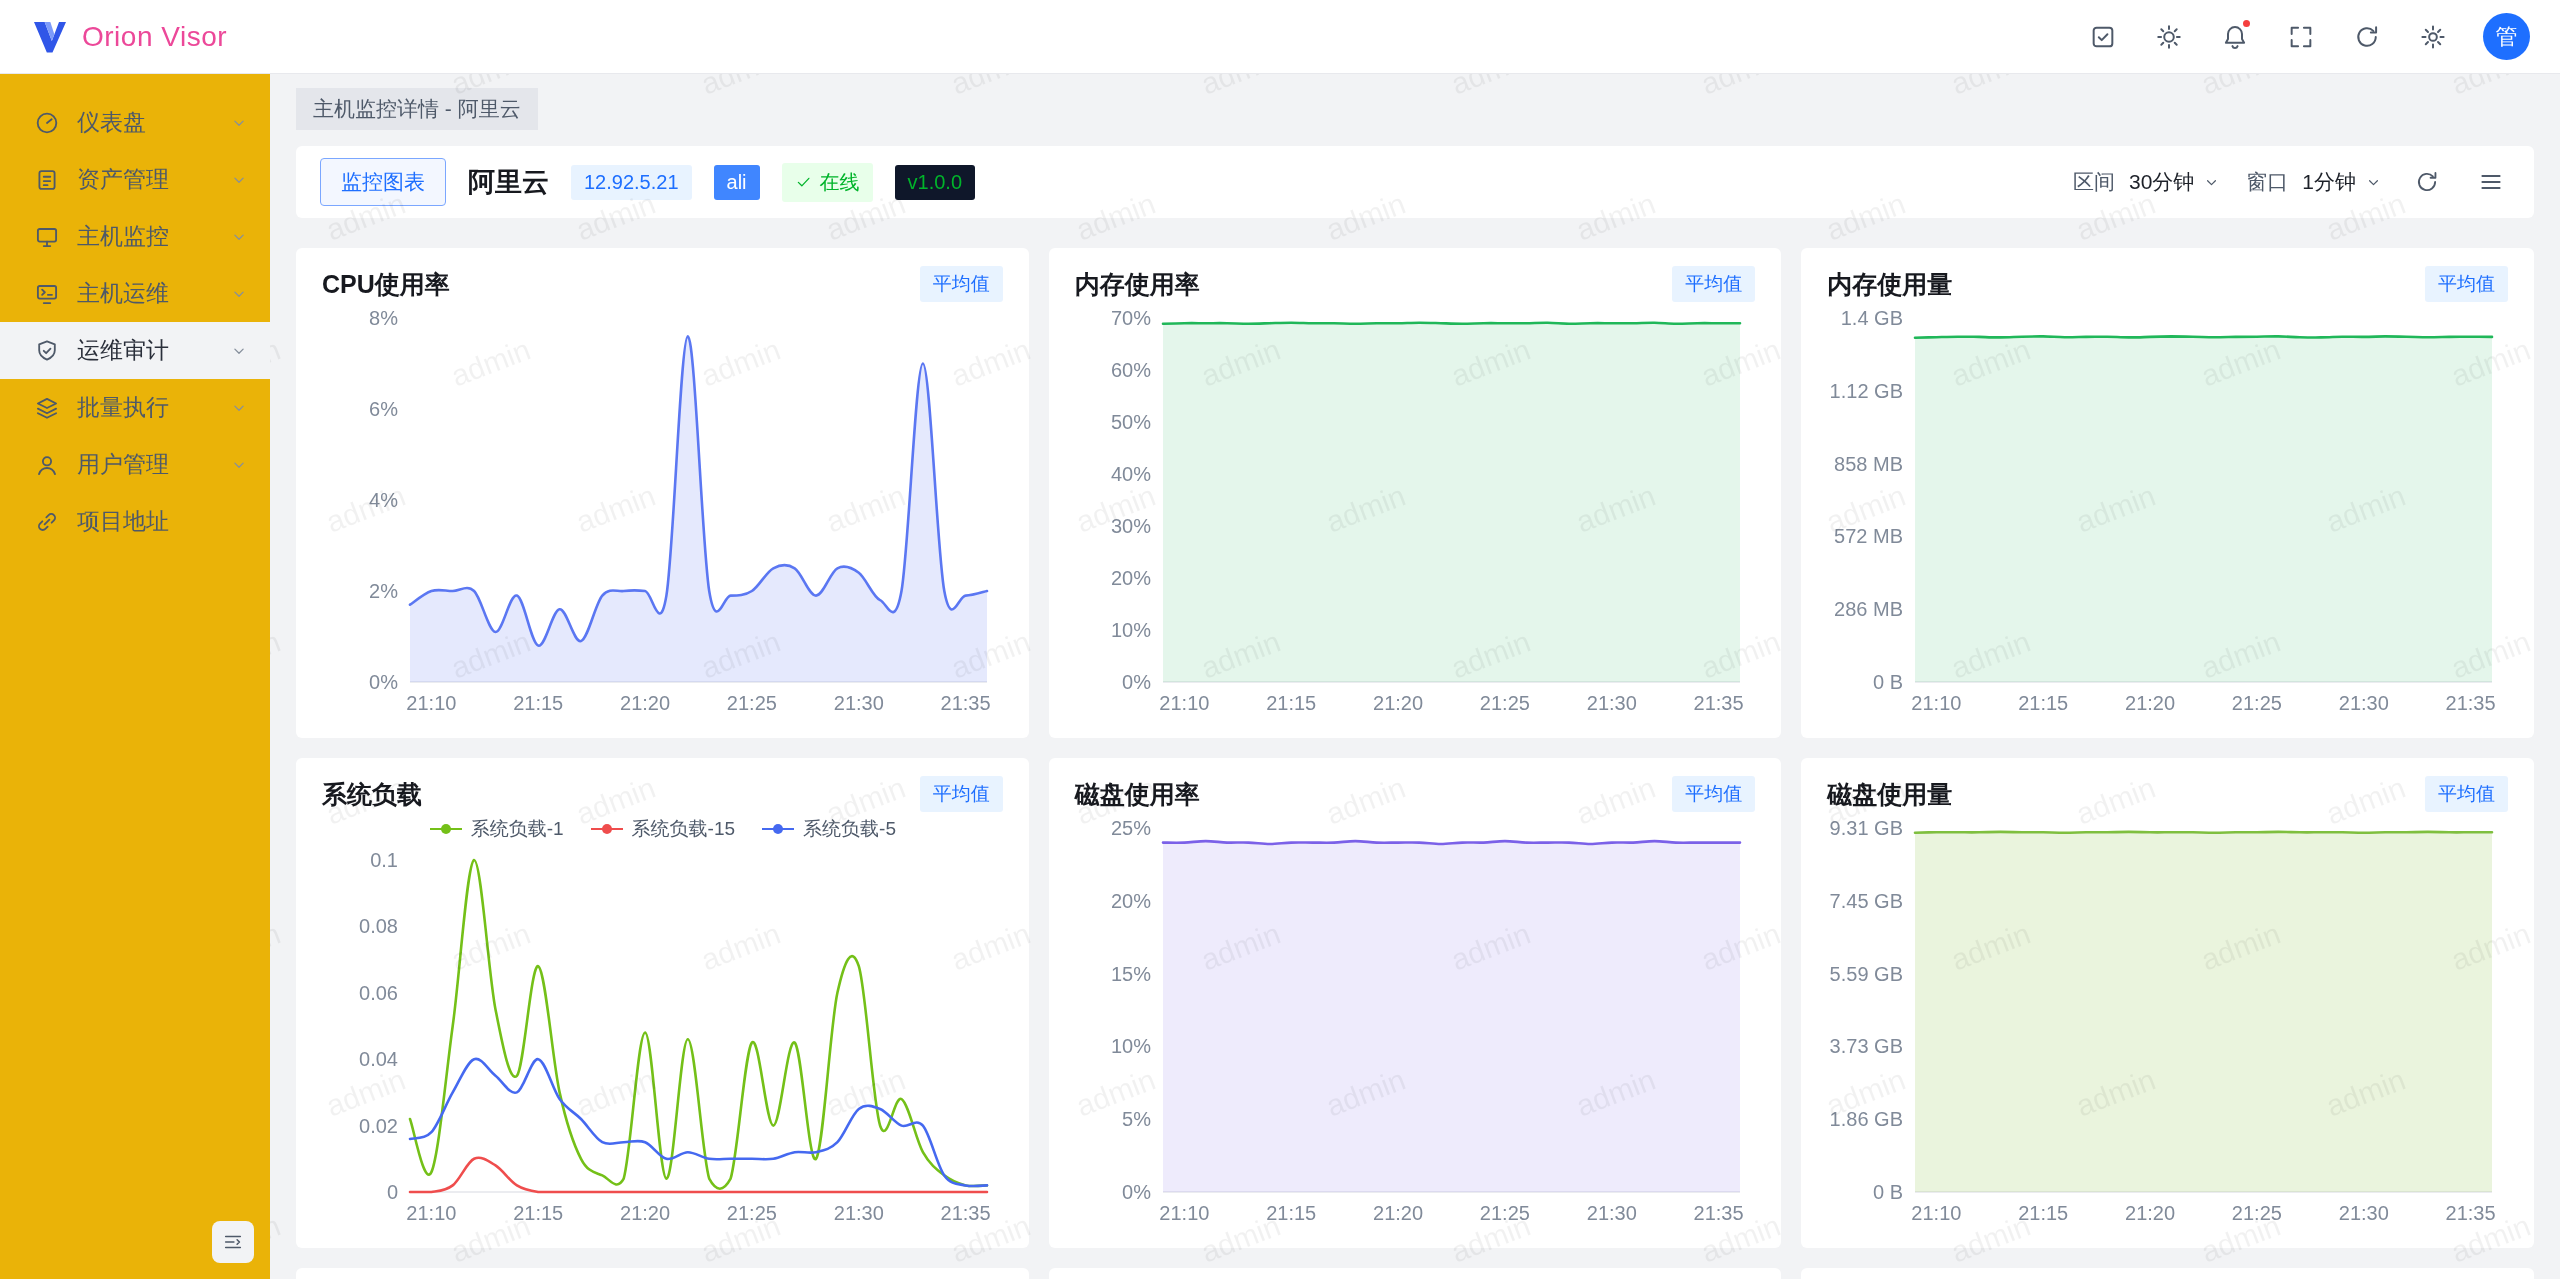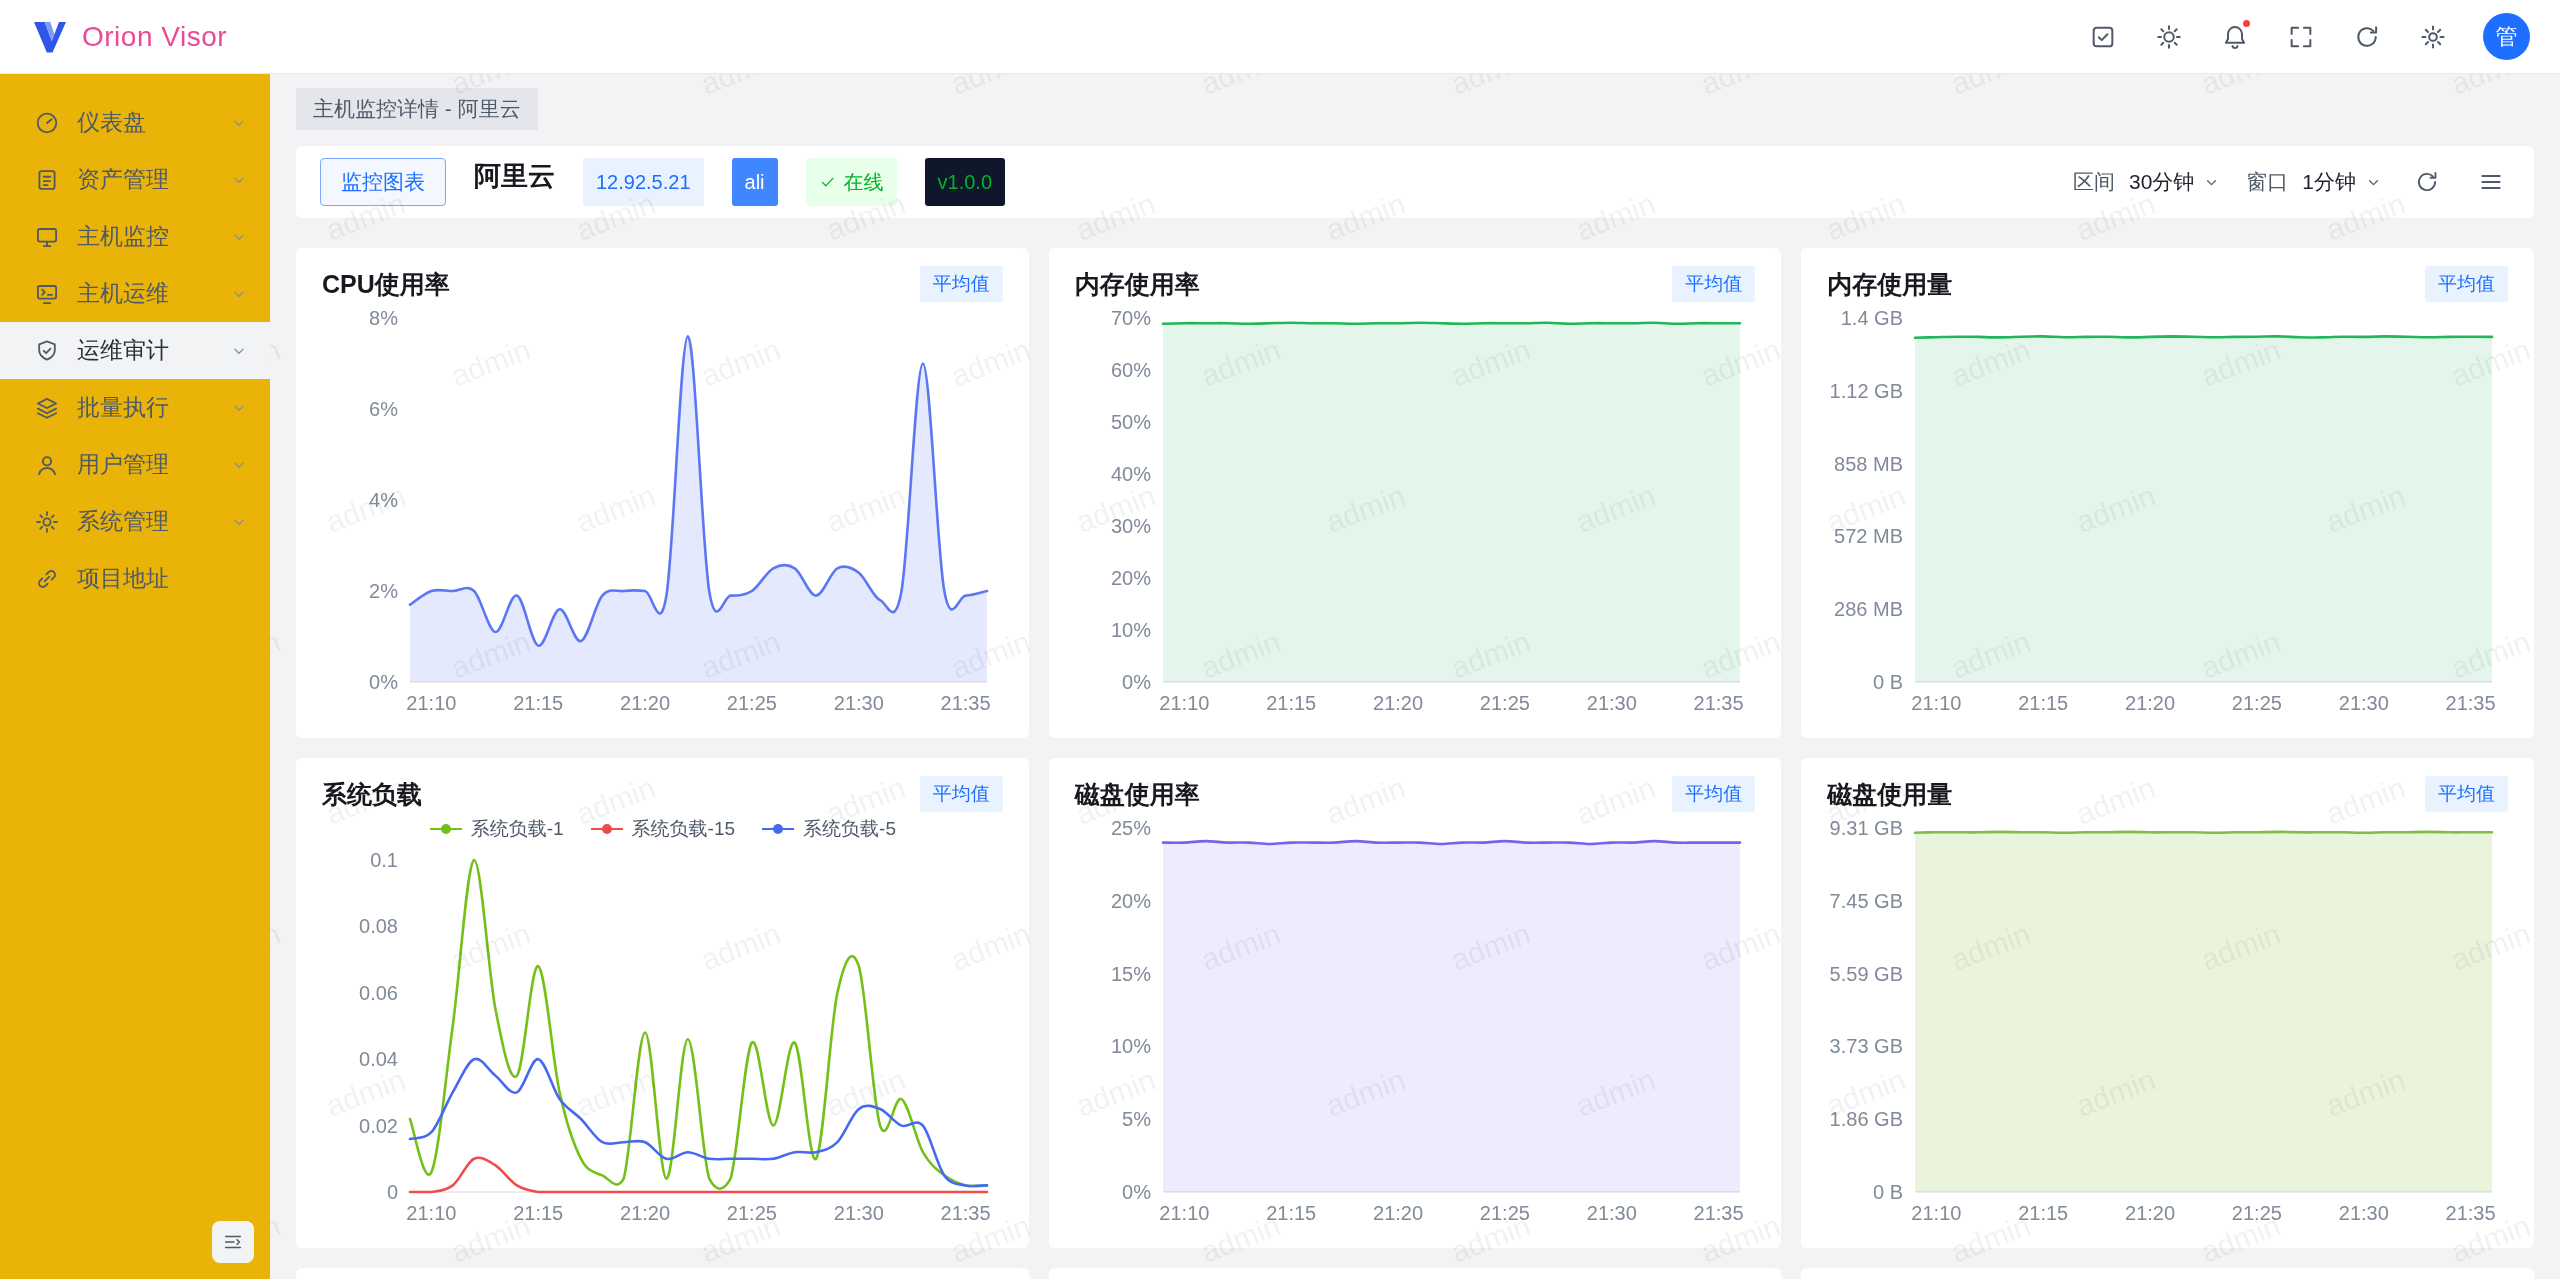--- a/index.html
+++ b/index.html
@@ -37,21 +37,21 @@
   .main{flex:1;padding:0 26px;position:relative;overflow:hidden}
 
   
   .crumb-row{padding-top:14px}
   .crumb{display:inline-block;background:#e4e6eb;color:#4e5969;font-size:21px;
     padding:7px 17px;border-radius:0;cursor:pointer}
 
   
   .toolbar{margin-top:16px;height:72px;background:#fff;border-radius:6px;display:flex;
     align-items:center;justify-content:space-between;padding:0 24px}
-  .tb-left{display:flex;gap:28px}
+  .tb-left{display:flex;align-items:center;gap:22px}
   .btn-chart{font-family:inherit;font-size:21px;color:#1e6fff;background:#f3f7ff;
     border:1px solid #7ba7ff;border-radius:4px;padding:9px 20px;cursor:pointer}
   .host-name{font-size:27px;font-weight:700;color:#17191f}
   .tag{font-size:20px;padding:6px 13px;border-radius:3px;display:inline-flex;align-items:center;gap:7px}
   .tag-ip{background:#e8f3ff;color:#1e6fff}
   .tag-alias{background:#4086ff;color:#fff}
   .tag-status{background:#e8ffea;color:#00b42a}
   .tag-version{background:#0f172a;color:#00b42a}
   .tb-right{display:flex;align-items:center;gap:26px}
   .sel-label{color:#4e5969;font-size:21px}
@@ -225,34 +225,20 @@
           </span>
         </div>
         <div class="side-item">
           <span class="s-icon">
             <svg viewBox="0 0 24 24" width="26" height="26" fill="none" stroke="currentColor" stroke-width="1.7" stroke-linecap="round" stroke-linejoin="round">
               <circle cx="12" cy="8.6" r="3.8"></circle>
               <path d="M4.6 20.4c1.4-3.7 4.1-5.6 7.4-5.6s6 1.9 7.4 5.6"></path>
             </svg>
           </span>
           <span class="s-label">用户管理</span>
-          <span class="chev">
-            <svg viewBox="0 0 24 24" width="18" height="18" fill="none" stroke="currentColor" stroke-width="1.7" stroke-linecap="round" stroke-linejoin="round">
-              <path d="M6.5 9.5l5.5 5.5 5.5-5.5"></path>
-            </svg>
-          </span>
-        </div>
-        <div class="side-item">
-          <span class="s-icon">
-            <svg viewBox="0 0 24 24" width="26" height="26" fill="none" stroke="currentColor" stroke-width="1.7" stroke-linecap="round" stroke-linejoin="round">
-              <circle cx="12" cy="12" r="3.3"></circle>
-              <path d="M12 2.9v2.7M12 18.4v2.7M2.9 12h2.7M18.4 12h2.7M5.8 5.8l1.9 1.9M16.3 16.3l1.9 1.9M18.2 5.8l-1.9 1.9M7.7 16.3l-1.9 1.9"></path>
-            </svg>
-          </span>
-          <span class="s-label">系统管理</span>
           <span class="chev">
             <svg viewBox="0 0 24 24" width="18" height="18" fill="none" stroke="currentColor" stroke-width="1.7" stroke-linecap="round" stroke-linejoin="round">
               <path d="M6.5 9.5l5.5 5.5 5.5-5.5"></path>
             </svg>
           </span>
         </div>
         <div class="side-item">
           <span class="s-icon">
             <svg viewBox="0 0 24 24" width="26" height="26" fill="none" stroke="currentColor" stroke-width="1.7" stroke-linecap="round" stroke-linejoin="round">
               <path d="M9.8 14.2l4.4-4.4M7.7 11.4l-2.1 2.1a3.4 3.4 0 0 0 4.9 4.9l2.1-2.1M16.3 12.6l2.1-2.1a3.4 3.4 0 0 0-4.9-4.9l-2.1 2.1"></path>

